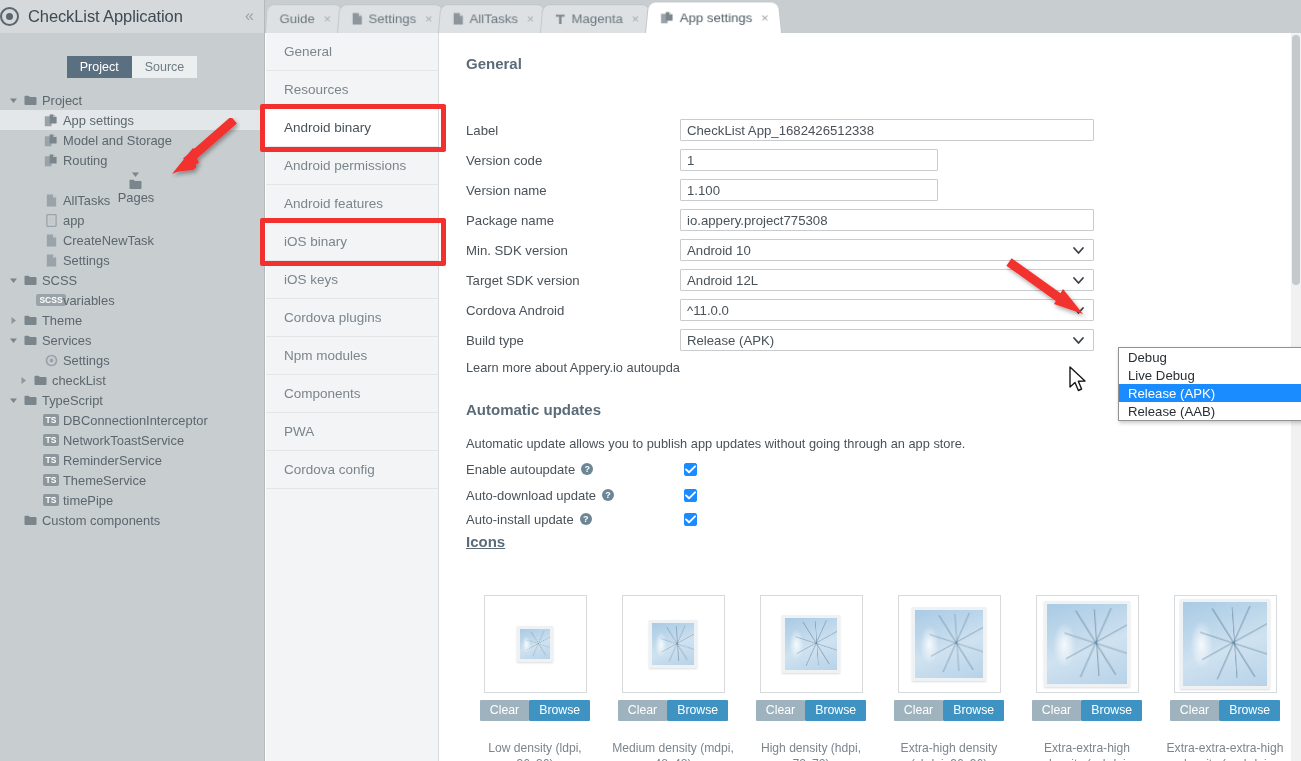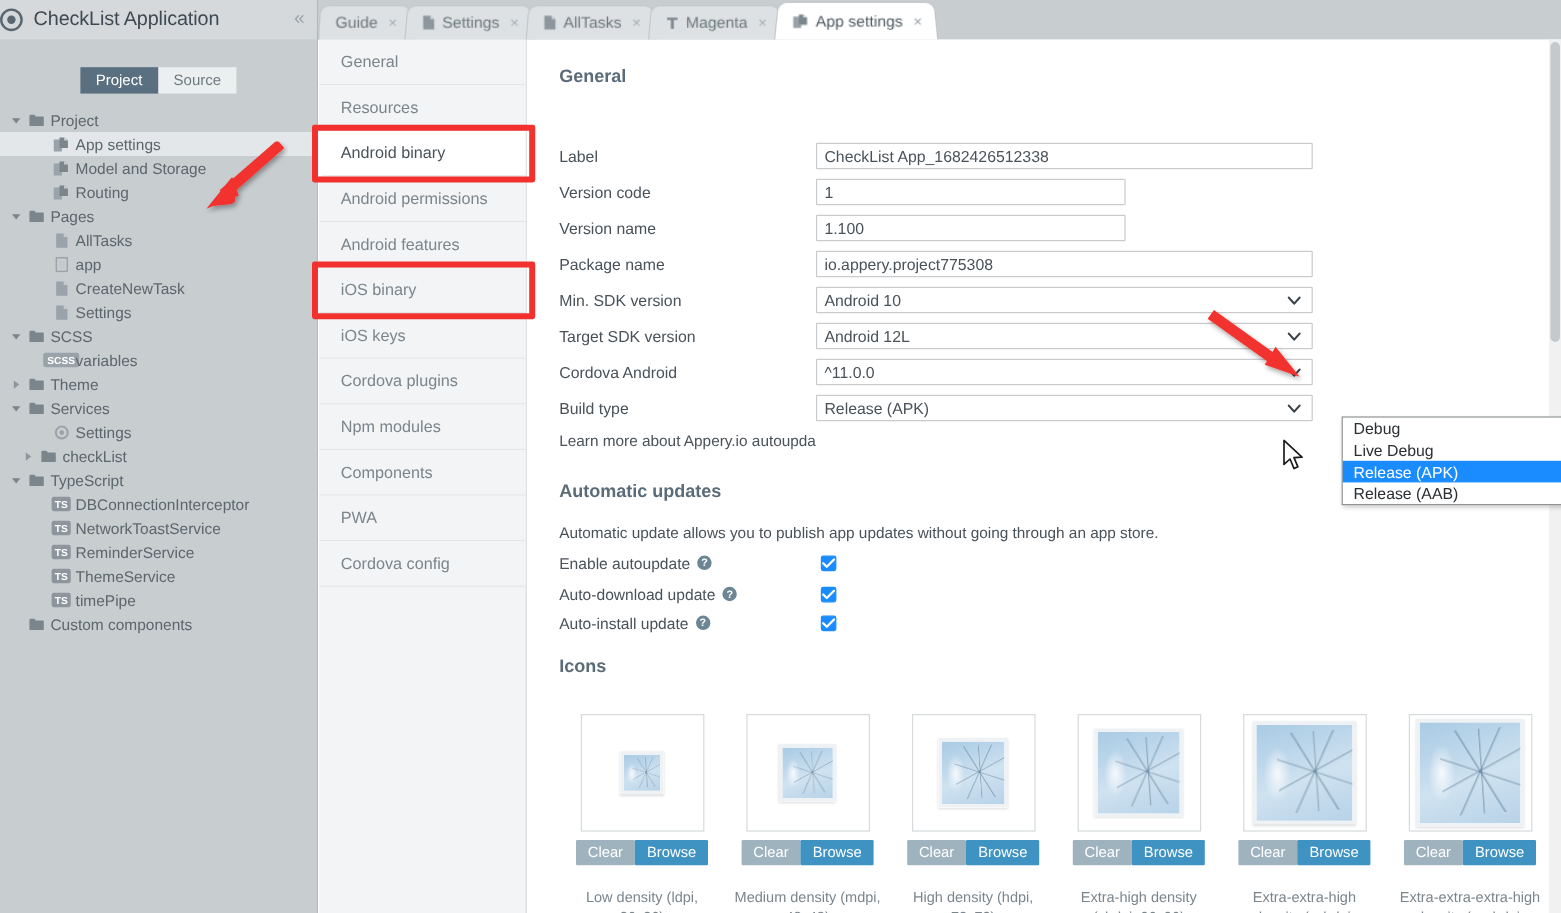--- a/index.html
+++ b/index.html
@@ -261,21 +261,21 @@
     position: absolute; left: 218px;
     width: 13px; height: 13px;
     background: #1a8cff;
     border: 1px solid #1a8cff;
     border-radius: 2px;
     display: flex; align-items: center; justify-content: center;
     cursor: pointer;
   }
   .cbox svg { display: block; }
 
-  #icons-title { position: absolute; left: 26px; top: 514px; }
+  #icons-title { position: absolute; left: 26px; top: 500px; text-decoration: underline; }
   #icon-grid {
     position: absolute; left: 26px; top: 562px;
     display: flex;
   }
   .icon-cell {
     width: 138px;
     display: flex; flex-direction: column; align-items: center;
   }
   .icon-preview {
     width: 103px; height: 98px;
@@ -443,21 +443,21 @@
             <span class="tw"></span>
             <span class="ticon">
               <svg width="14" height="13" viewBox="0 0 14 13">
                 <path d="M0.8 2.2 H5.4 L7.6 4 V12.3 H0.8 Z" fill="#9aa3a9"></path>
                 <path d="M5.6 0.5 H9.4 L12.6 3.1 V9.4 H5.6 Z" fill="#7b858c"></path>
                 <path d="M9.4 0.5 L12.6 3.1 H9.4 Z" fill="#c8cdd0"></path>
               </svg>
             </span>
             <span class="tlabel">Routing</span>
           </div>
-          <div class="tree-row" style="padding-left: 6px;">
+          <div class="tree-row" style="padding-left: 6px; flex-direction: column;">
             <span class="tw">
               <svg width="9" height="9" viewBox="0 0 9 9">
                 <polygon points="1,2.5 8,2.5 4.5,7" fill="#7b858c"></polygon>
               </svg>
             </span>
             <span class="ticon">
               <svg width="13" height="11" viewBox="0 0 13 11">
                 <path d="M0.5 1.5 A0.8 0.8 0 0 1 1.3 0.7 H4.6 L5.9 2.1 H11.7 A0.8 0.8 0 0 1 12.5 2.9 V9.3 A0.8 0.8 0 0 1 11.7 10.1 H1.3 A0.8 0.8 0 0 1 0.5 9.3 Z" fill="#7b858c"></path>
               </svg>
             </span>

